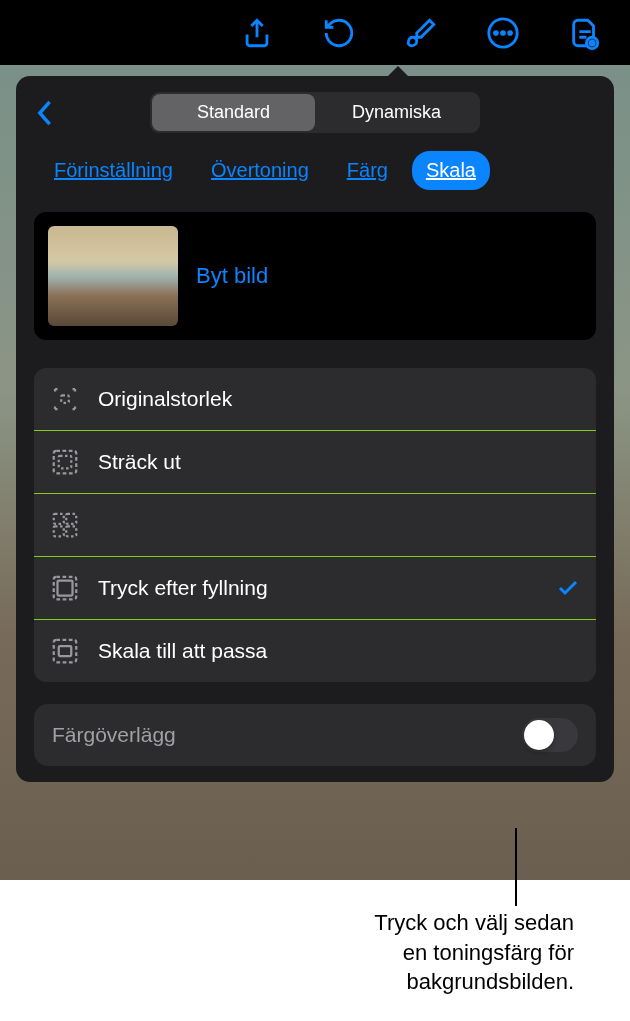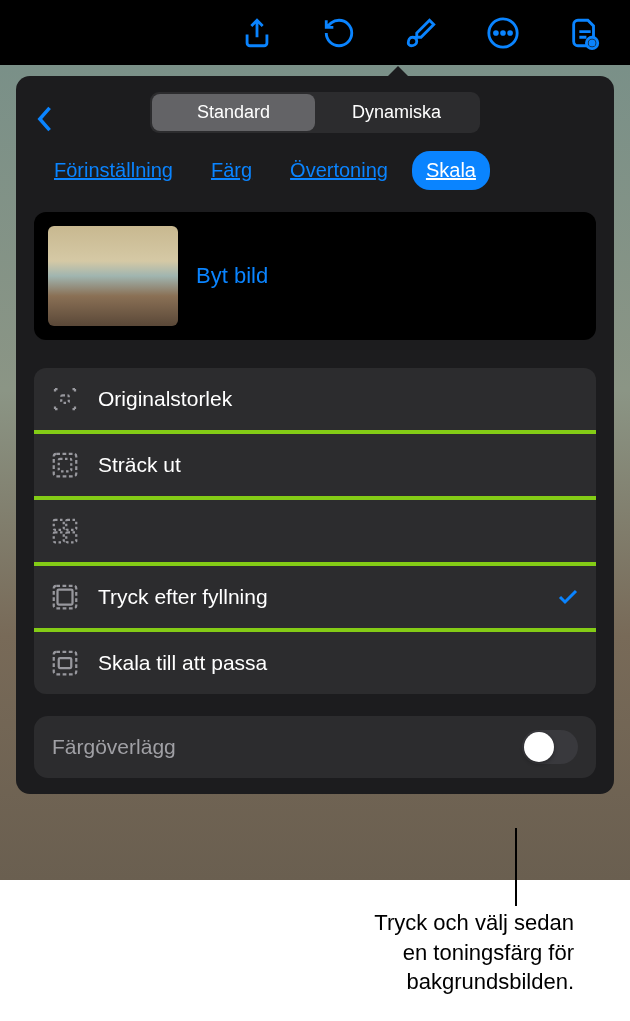--- a/index.html
+++ b/index.html
@@ -61,21 +61,21 @@
       content: '';
       position: absolute;
       top: -10px;
       left: 370px;
       border-left: 12px solid transparent;
       border-right: 12px solid transparent;
       border-bottom: 12px solid #1c1c1e;
     }
     .popover-header {
       display: flex;
-      align-items: flex-end;
+      align-items: center;
       padding: 0 12px;
       margin-bottom: 18px;
       position: relative;
     }
     .back-chevron {
       color: #0a84ff;
       width: 20px;
       height: 28px;
       position: absolute;
       left: 18px;
@@ -143,21 +143,21 @@
       background: #2c2c2e;
       margin: 0 18px 22px 18px;
       border-radius: 12px;
       overflow: hidden;
     }
     .scale-item {
       display: flex;
       align-items: center;
       padding: 16px 16px;
       gap: 18px;
-      border-bottom: 4px solid #84cc16;
+      border-bottom: 1px solid #84cc16;
       cursor: pointer;
     }
     .scale-item:last-child {
       border-bottom: none;
       justify-content: space-between;
     }
     .scale-icon {
       width: 30px;
       height: 30px;
       color: #98989e;
@@ -277,22 +277,22 @@
         <path d="M10 2L3 10l7 8"></path>
       </svg>
     <div class="segmented">
       <div class="segment active">Standard</div>
       <div class="segment">Dynamiska</div>
     </div>
   </div>
 
   <div class="tab-row">
     <div class="tab">Förinställning</div>
+    <div class="tab">Övertoning</div>
     <div class="tab">Färg</div>
-    <div class="tab">Övertoning</div>
     <div class="tab active">Skala</div>
   </div>
 
   <div class="image-section">
     <div class="thumb"></div>
     <div class="change-label">Byt bild</div>
   </div>
 
   <div class="scale-list">
     <div class="scale-item">

